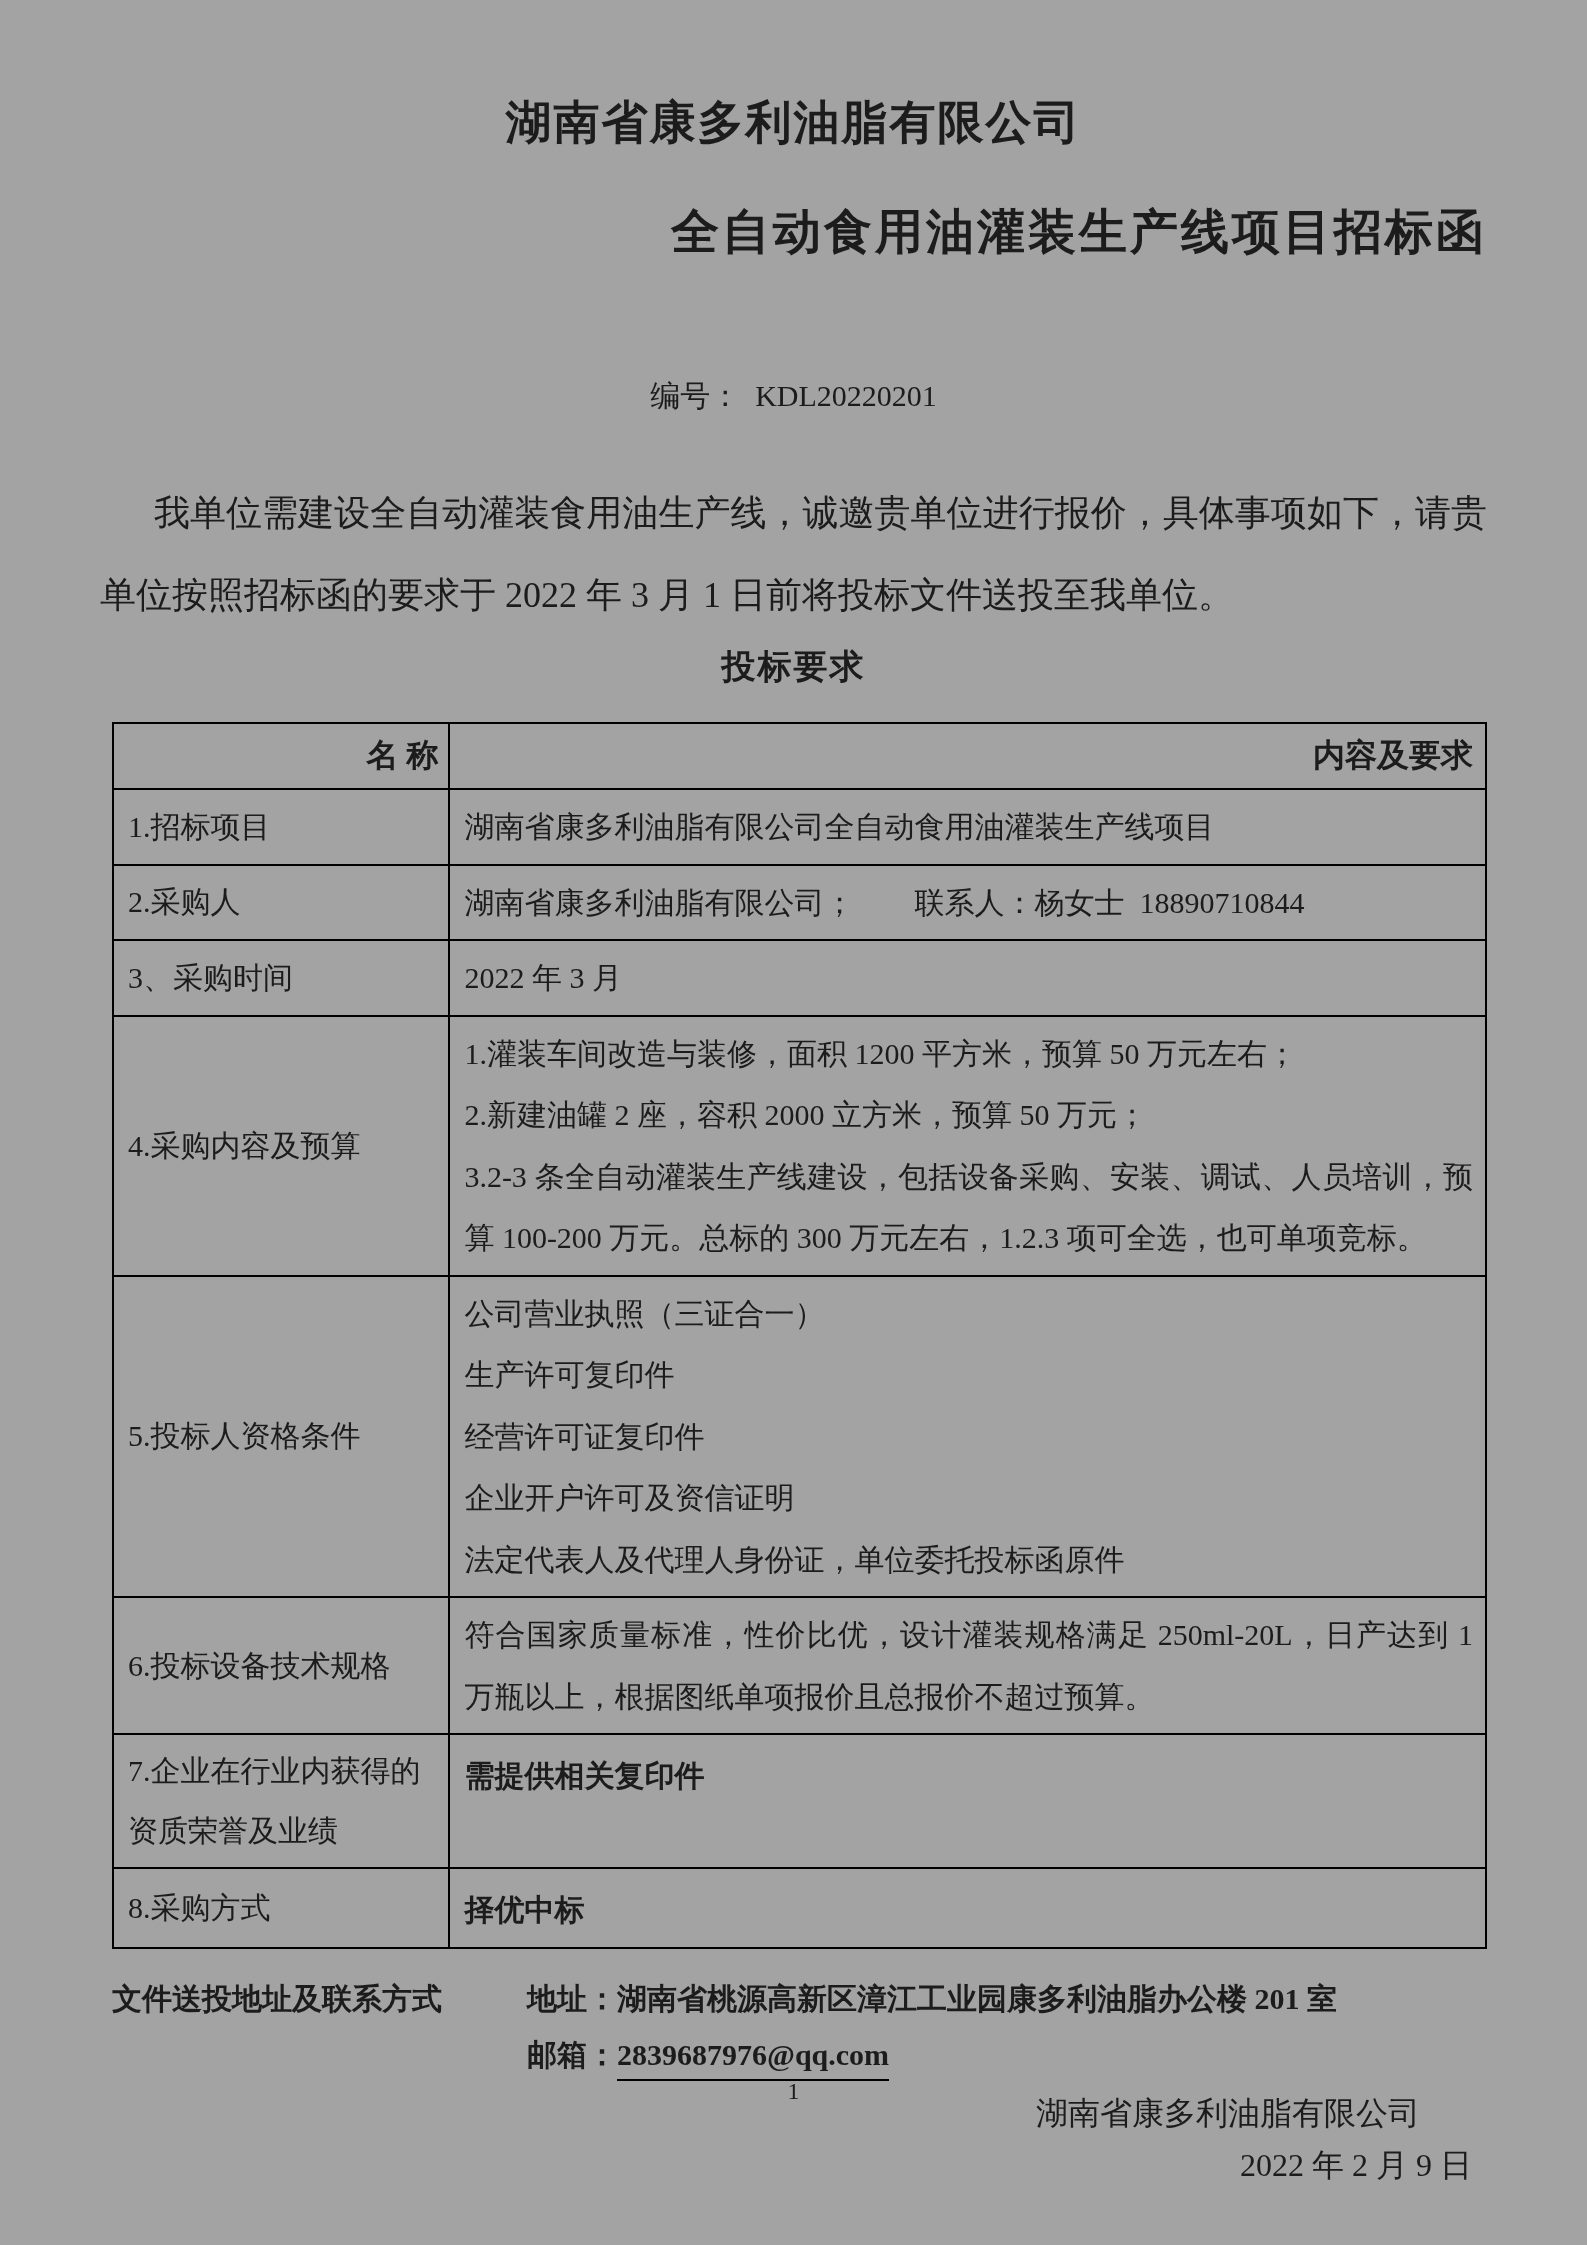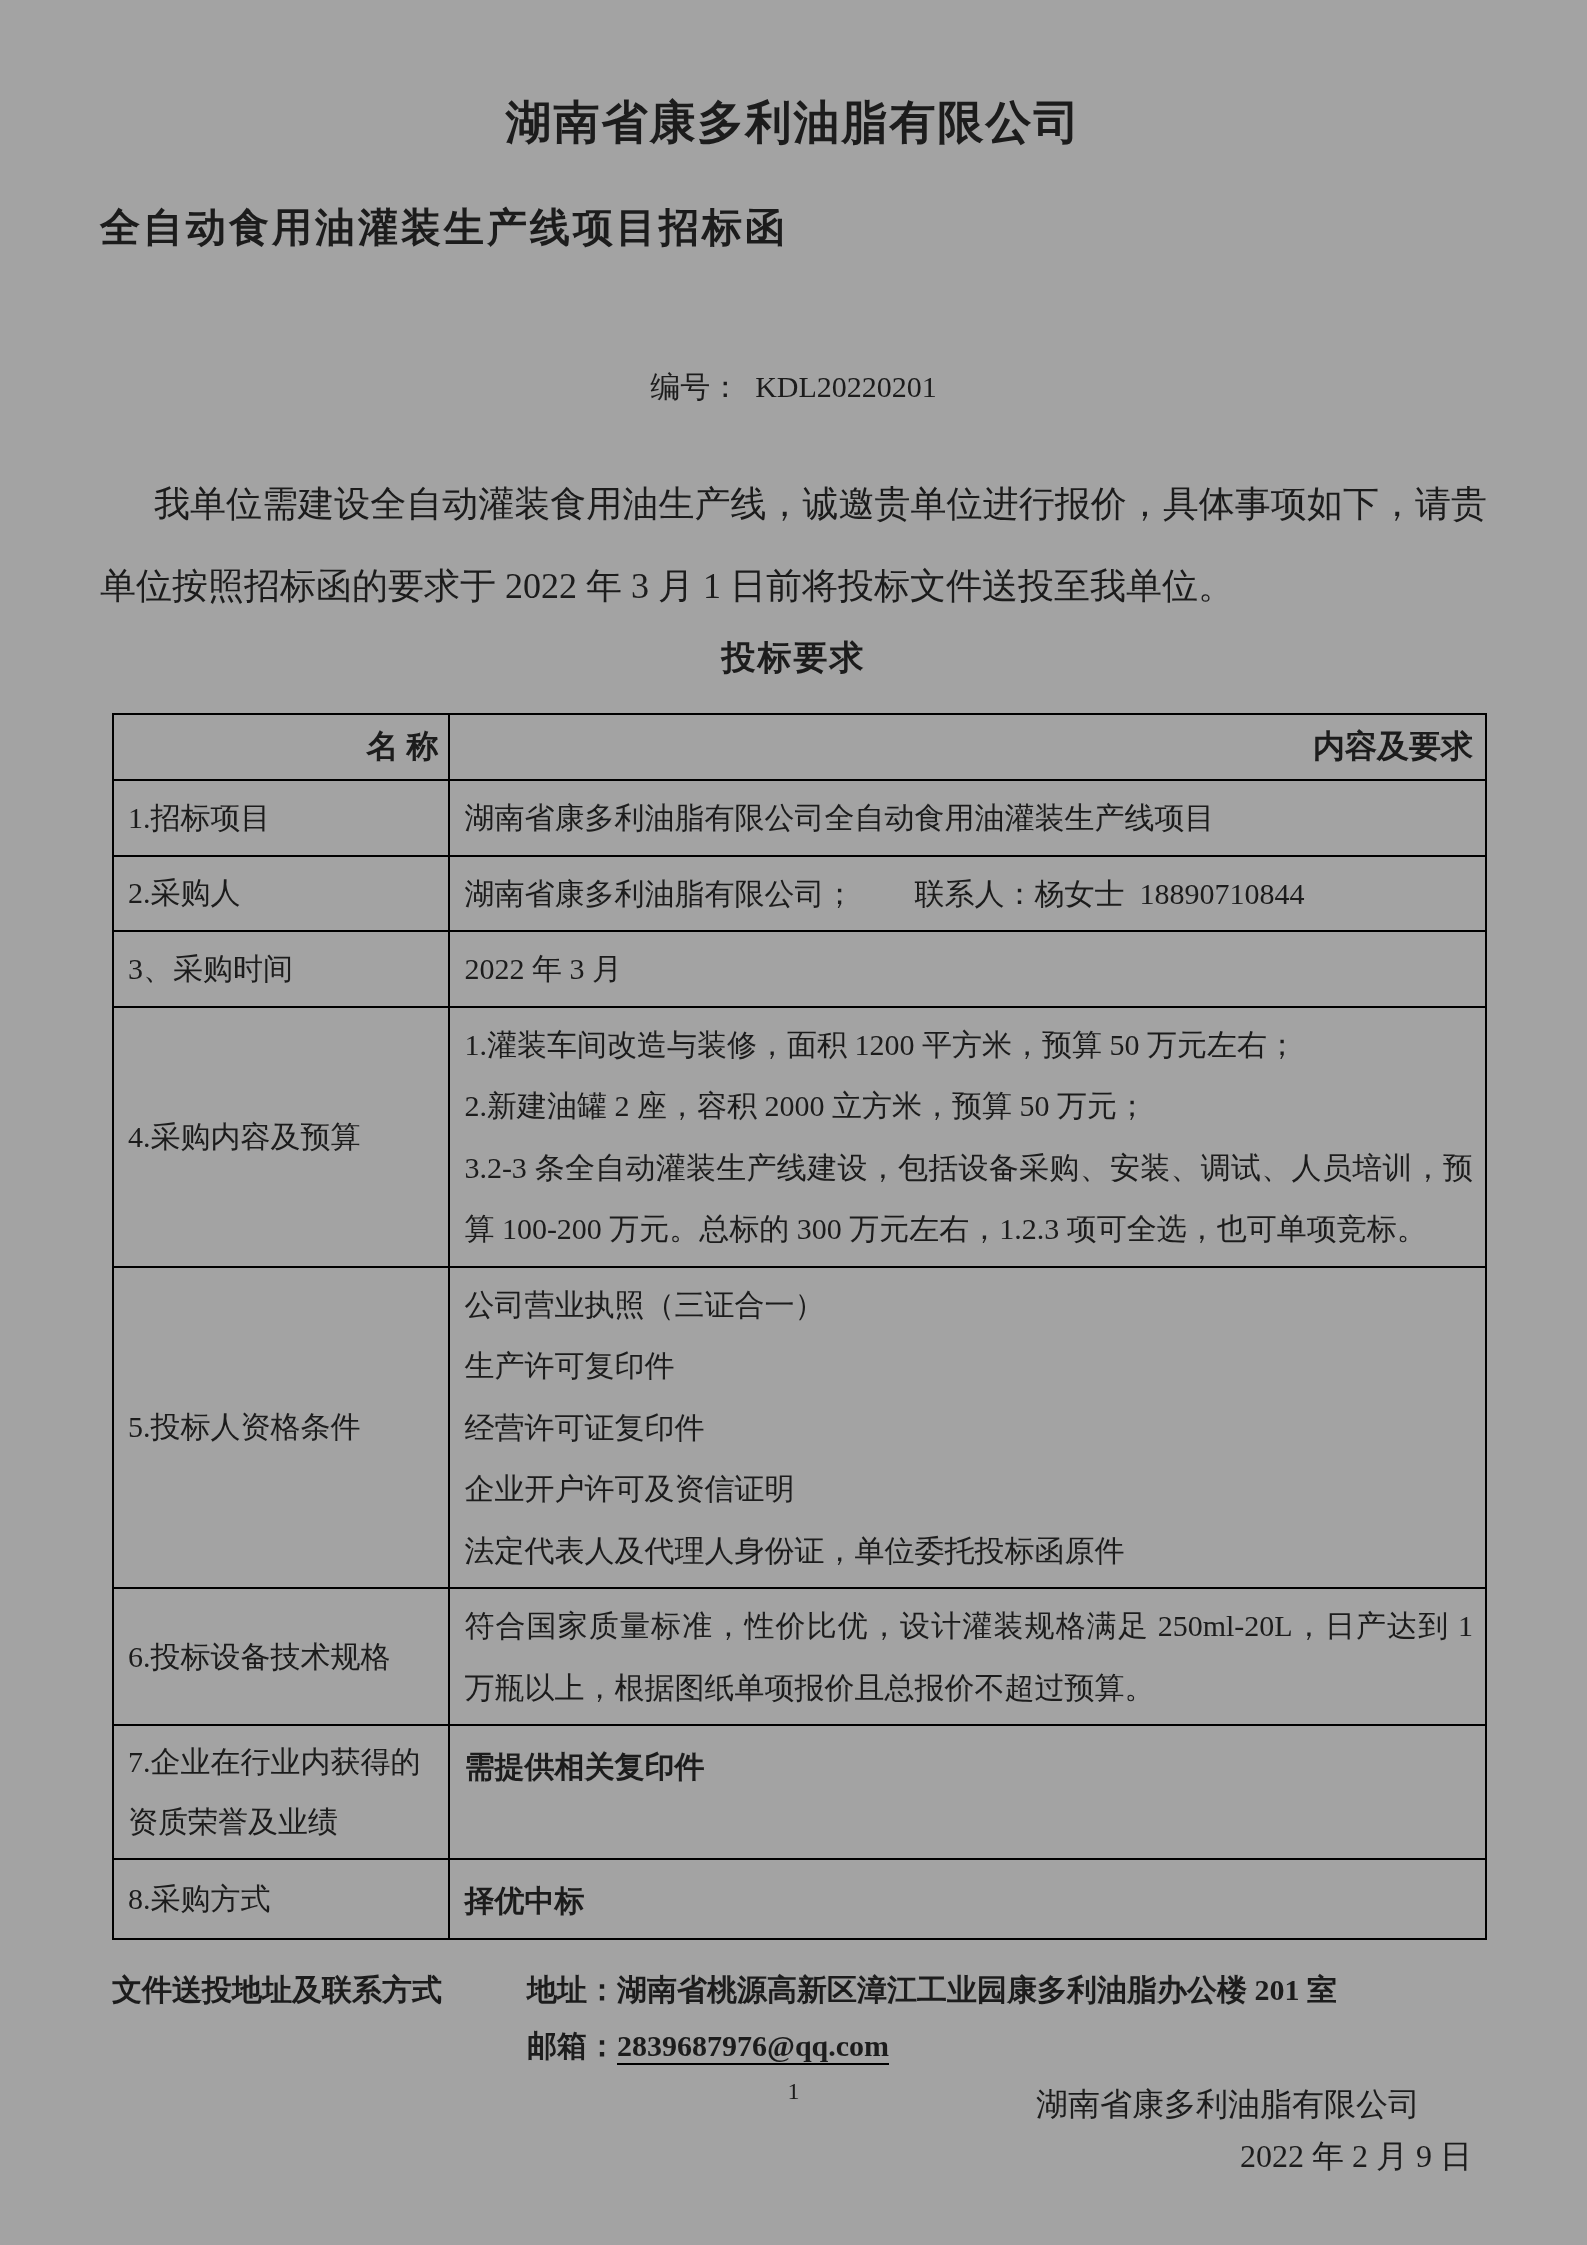--- a/index.html
+++ b/index.html
@@ -15,24 +15,24 @@
     overflow:hidden;
   }
   .doc-title {
     text-align:center;
     font-family:"Liberation Sans","DejaVu Sans",sans-serif;
     font-weight:bold;
     font-size:46px;
     letter-spacing:2px;
   }
   .doc-subtitle {
-    text-align:left;
+    text-align:right;
     font-family:Liberation Serif, serif;
     font-weight:bold;
-    font-size:40px;
+    font-size:48px;
     letter-spacing:3px;
     margin-top:46px;
   }
   .doc-number {
     text-align:center;
     font-size:30px;
     margin-top:112px;
     white-space:pre;
   }
   .intro {
@@ -79,21 +79,21 @@
   tbody tr:nth-child(8) td.content-col { vertical-align:top; padding-top:10px; font-weight:bold; }
   .contact {
     display:flex;
     margin-top:22px;
     font-size:30px;
     font-weight:bold;
     padding-left:12px;
   }
   .contact-label { white-space:nowrap; margin-right:85px; line-height:56px; }
   .contact-lines div { line-height:56px; white-space:pre-wrap; }
-  .email-underline { border-bottom:2px solid #000; padding-bottom:1px; }
+  .email-underline { border-bottom:2px solid #000; padding-bottom:8px; }
   .signature { text-align:right; font-size:32px; margin-top:4px; }
   .sig-company { line-height:52px; margin-right:67px; }
   .sig-date { line-height:52px; margin-right:15px;text-align:right; }
   .page-number {
     position:absolute;
     left:0; right:0;
     top:2078px;
     text-align:center;
     font-size:24px;
   }

